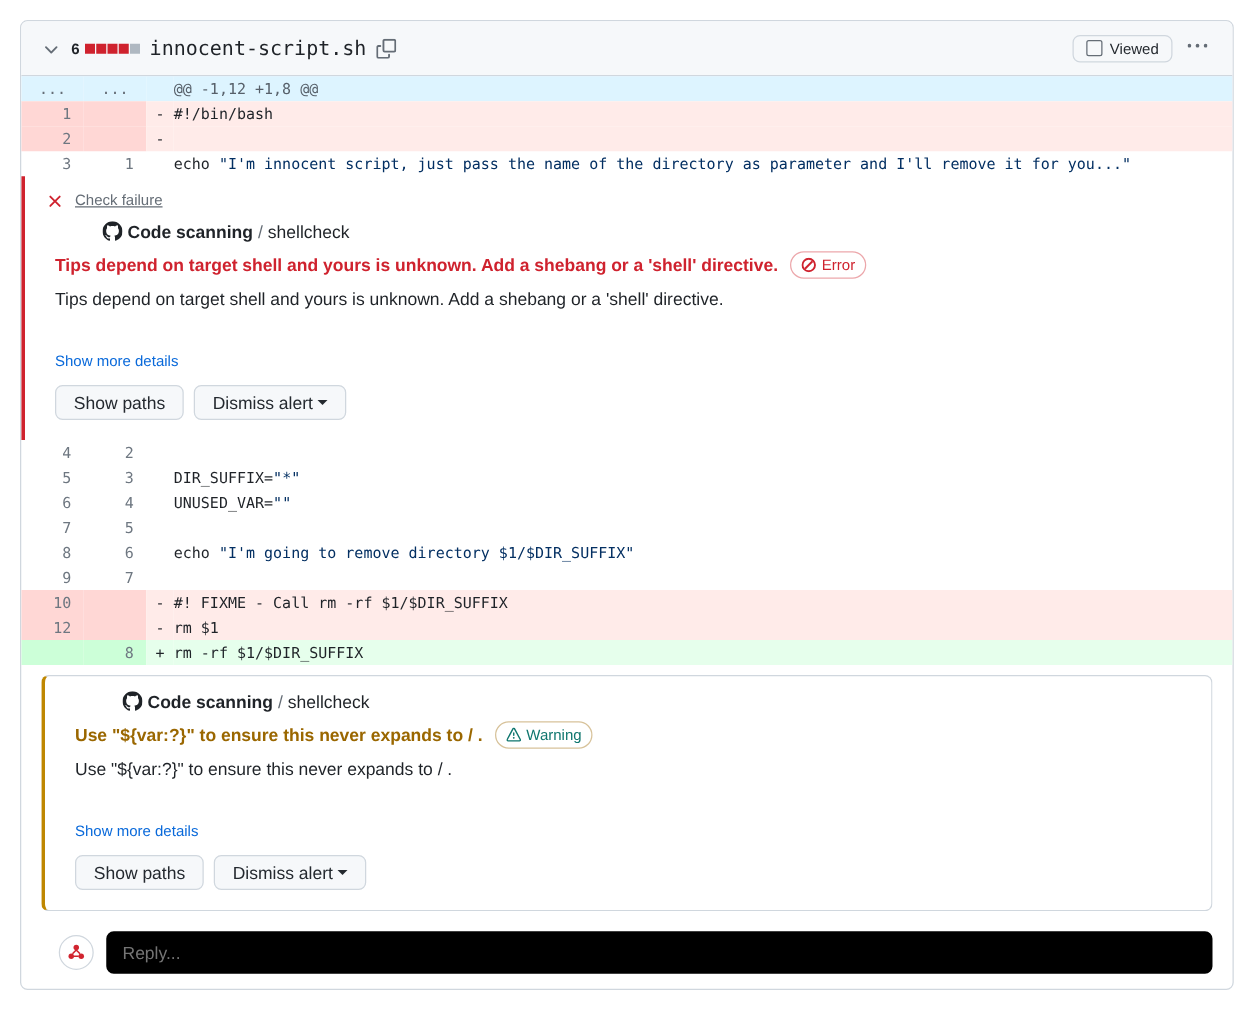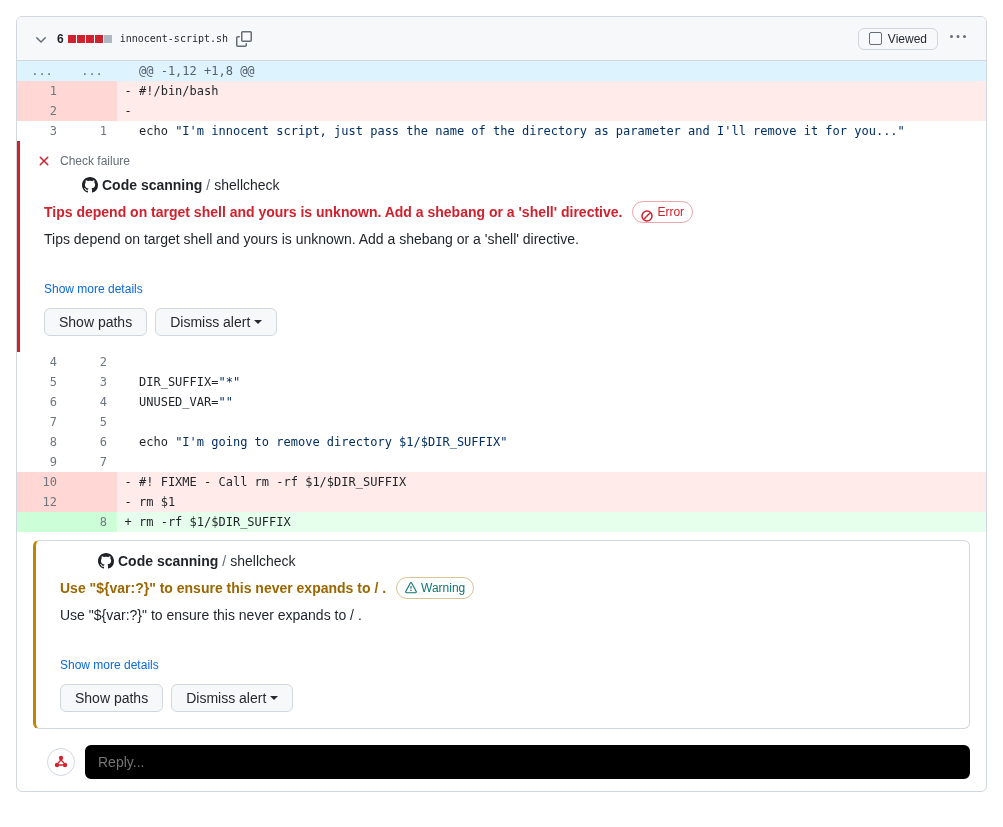--- a/index.html
+++ b/index.html
@@ -25,21 +25,21 @@
 }
 .file-header-left { display: flex; align-items: center; gap: 8px; }
 .chevron { cursor: pointer; color: #656d76; display: inline-flex; }
 .diffstat { display: flex; align-items: center; gap: 4px; font-weight: 600; font-size: 12px; }
 .diffstat-blocks { display: flex; gap: 1px; }
 .diffstat-block { width: 8px; height: 8px; }
 .block-del { background: #cf222e; }
 .block-neutral { background: #afb8c1; }
 .file-name {
   font-family: ui-monospace, SFMono-Regular, "SF Mono", Menlo, Consolas, monospace;
-  font-size: 10px;
+  font-size: 16px;
   color: #1f2328;
 }
 .copy-icon { cursor: pointer; color: #656d76; display: inline-flex; }
 .file-header-right { display: flex; align-items: center; gap: 8px; }
 .viewed-btn {
   display: flex; align-items: center; gap: 6px;
   padding: 3px 10px; font-size: 12px;
   border: 1px solid #d0d7de; border-radius: 6px;
   background: #f6f8fa; cursor: pointer; color: #24292f;
 }
@@ -58,37 +58,37 @@
 .add-row td { background: #e6ffec; }
 .add-row .line-num { background: #ccffd8; }
 .str { color: #032f62; }
 .annotation {
   border-left: 3px solid;
   padding: 12px 16px 16px 16px;
 }
 .annotation.failure { border-left-color: #cf222e; }
 .annotation.warning-ann { border-left-color: #bf8700; border: 1px solid #d0d7de; border-left: 3px solid #bf8700; border-radius: 6px; margin: 8px 30px 8px 30px; }
 .annotation-wrap-warn { padding: 8px 16px; }
-.ann-row1 { display: flex; align-items: center; gap: 8px; color: #656d76; font-size: 12px; margin-bottom: 8px; }
+.ann-row1 { display: flex; align-items: flex-start; gap: 8px; color: #656d76; font-size: 12px; margin-bottom: 8px; text-decoration: underline; }
 .fail-icon { color: #cf222e; display: inline-flex; }
 .warn-icon { color: #bf8700; display: inline-flex; }
 .ann-body { padding-left: 8px; }
 .ann-source { display: flex; align-items: center; gap: 4px; margin-bottom: 8px; margin-left: 38px; }
 .ann-source strong { font-weight: 600; }
 .ann-source span.sep { color: #656d76; }
 .ann-title-row { display: flex; align-items: center; gap: 10px; margin-bottom: 8px; }
 .ann-title { font-weight: 600; font-size: 14px; }
 .ann-title.err { color: #cf222e; }
 .ann-title.wrn { color: #9a6700; }
 .pill {
   display: inline-flex; align-items: center; gap: 4px;
   border: 1px solid; border-radius: 2em;
   padding: 0 8px; font-size: 12px; line-height: 20px;
 }
-.pill.err { color: #cf222e; border-color: rgba(207,34,46,0.4); align-items: flex-end; }
+.pill.err { color: #cf222e; border-color: rgba(207,34,46,0.4); }
 .pill.wrn { color: #0f766e; border-color: rgba(154,103,0,0.4); }
 .ann-desc { margin-bottom: 6px; font-size: 14px; }
 .ann-link { color: #0969da; font-size: 12px; cursor: pointer; display: inline-block; margin-bottom: 12px; margin-top: 29px; }
 .ann-buttons { display: flex; gap: 8px; }
 .btn {
   padding: 5px 14px; font-size: 14px; font-weight: 500;
   border: 1px solid #d0d7de; border-radius: 6px;
   background: #f6f8fa; cursor: pointer; color: #24292f;
   display: inline-flex; align-items: center; gap: 4px; text-align: right;
 }

